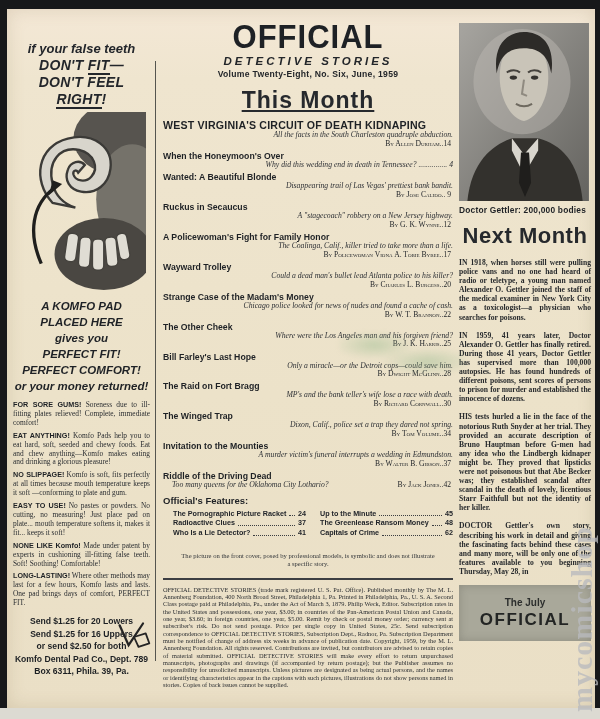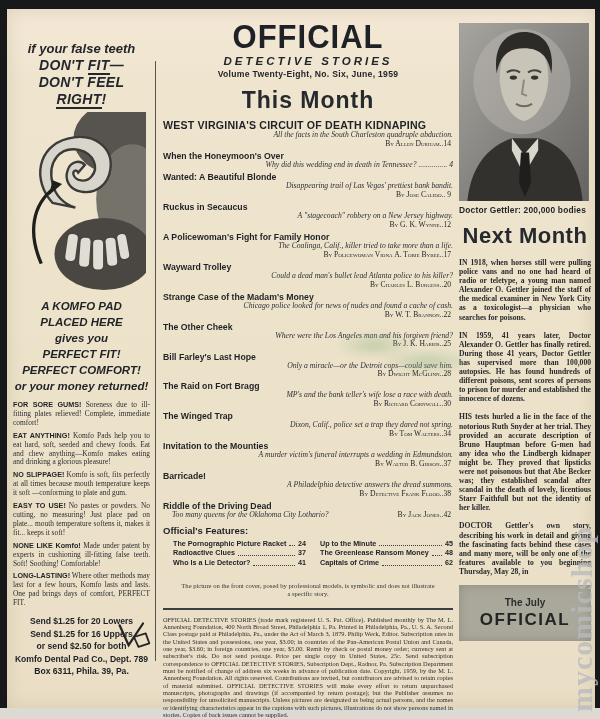--- a/index.html
+++ b/index.html
@@ -28,21 +28,21 @@
   
   .vrule{position:absolute;left:148px;top:52px;height:600px;width:1px;background:#55554f;}
   
   .toc{position:absolute;left:156px;top:12px;width:290px;color:#23262a;}
   .masthead{text-align:center;}
   .mh-title{font-size:31px;font-weight:bold;letter-spacing:1px;line-height:32px;color:#1e2125;
             transform:scaleY(1.08);}
   .mh-sub{font-size:11.5px;font-weight:bold;font-style:italic;letter-spacing:3px;line-height:14px;margin-top:1px;}
   .mh-vol{font-size:8.6px;font-weight:bold;line-height:12px;letter-spacing:.3px;}
   .tm-head{text-align:center;font-size:23px;font-weight:bold;letter-spacing:1px;color:#26292d;
-           margin:8px 0 7px 0;line-height:24px;}
+           margin:8px 0 7px 0;line-height:24px;text-decoration:underline;}
   .item{margin-bottom:2.5px;}
   .item .t{font-weight:bold;font-size:8.7px;line-height:10px;color:#1e2125;}
   .item.first .t{font-size:10.6px;line-height:12px;letter-spacing:.2px;}
   .item .s{font-family:"Liberation Serif",serif;font-style:italic;font-size:7.7px;line-height:8.8px;
            margin-left:9px;color:#2c2f34;text-align:right;}
   .item .b{font-family:"Liberation Serif",serif;font-variant:small-caps;font-size:7.6px;line-height:8.6px;
            text-align:right;color:#24272b;padding-right:2px;}
   .inline-row{display:flex;justify-content:space-between;margin-left:9px;}
   .inline-row .s{margin-left:0;}
   .inline-row .b{text-align:right;white-space:nowrap;}
@@ -193,31 +193,26 @@
       <div class="b">By Dwight McGlinn..28</div>
     </div>
     <div class="item">
       <div class="t">The Raid on Fort Bragg</div>
       <div class="s">MP's and the bank teller's wife lose a race with death.</div>
       <div class="b">By Richard Cornwall..30</div>
     </div>
     <div class="item">
       <div class="t">The Winged Trap</div>
       <div class="s">Dixon, Calif., police set a trap they dared not spring.</div>
-      <div class="b">By Tom Walters..34</div>
+      <div class="b">By Tom Volume..34</div>
     </div>
     <div class="item">
       <div class="t">Invitation to the Mounties</div>
       <div class="s">A murder victim's funeral interrupts a wedding in Edmundston.</div>
       <div class="b">By Walter B. Gibson..37</div>
-    </div>
-    <div class="item">
-      <div class="t">Barricade!</div>
-      <div class="s">A Philadelphia detective answers the dread summons.</div>
-      <div class="b">By Detective Frank Flood..38</div>
     </div>
     <div class="item">
       <div class="t">Riddle of the Driving Dead</div>
       <div class="inline-row">
         <div class="s">Too many queens for the Oklahoma City Lothario?</div>
         <div class="b">By Jack Jones..42</div>
       </div>
     </div>
 
     <div class="feat-head">Official's Features:</div>

